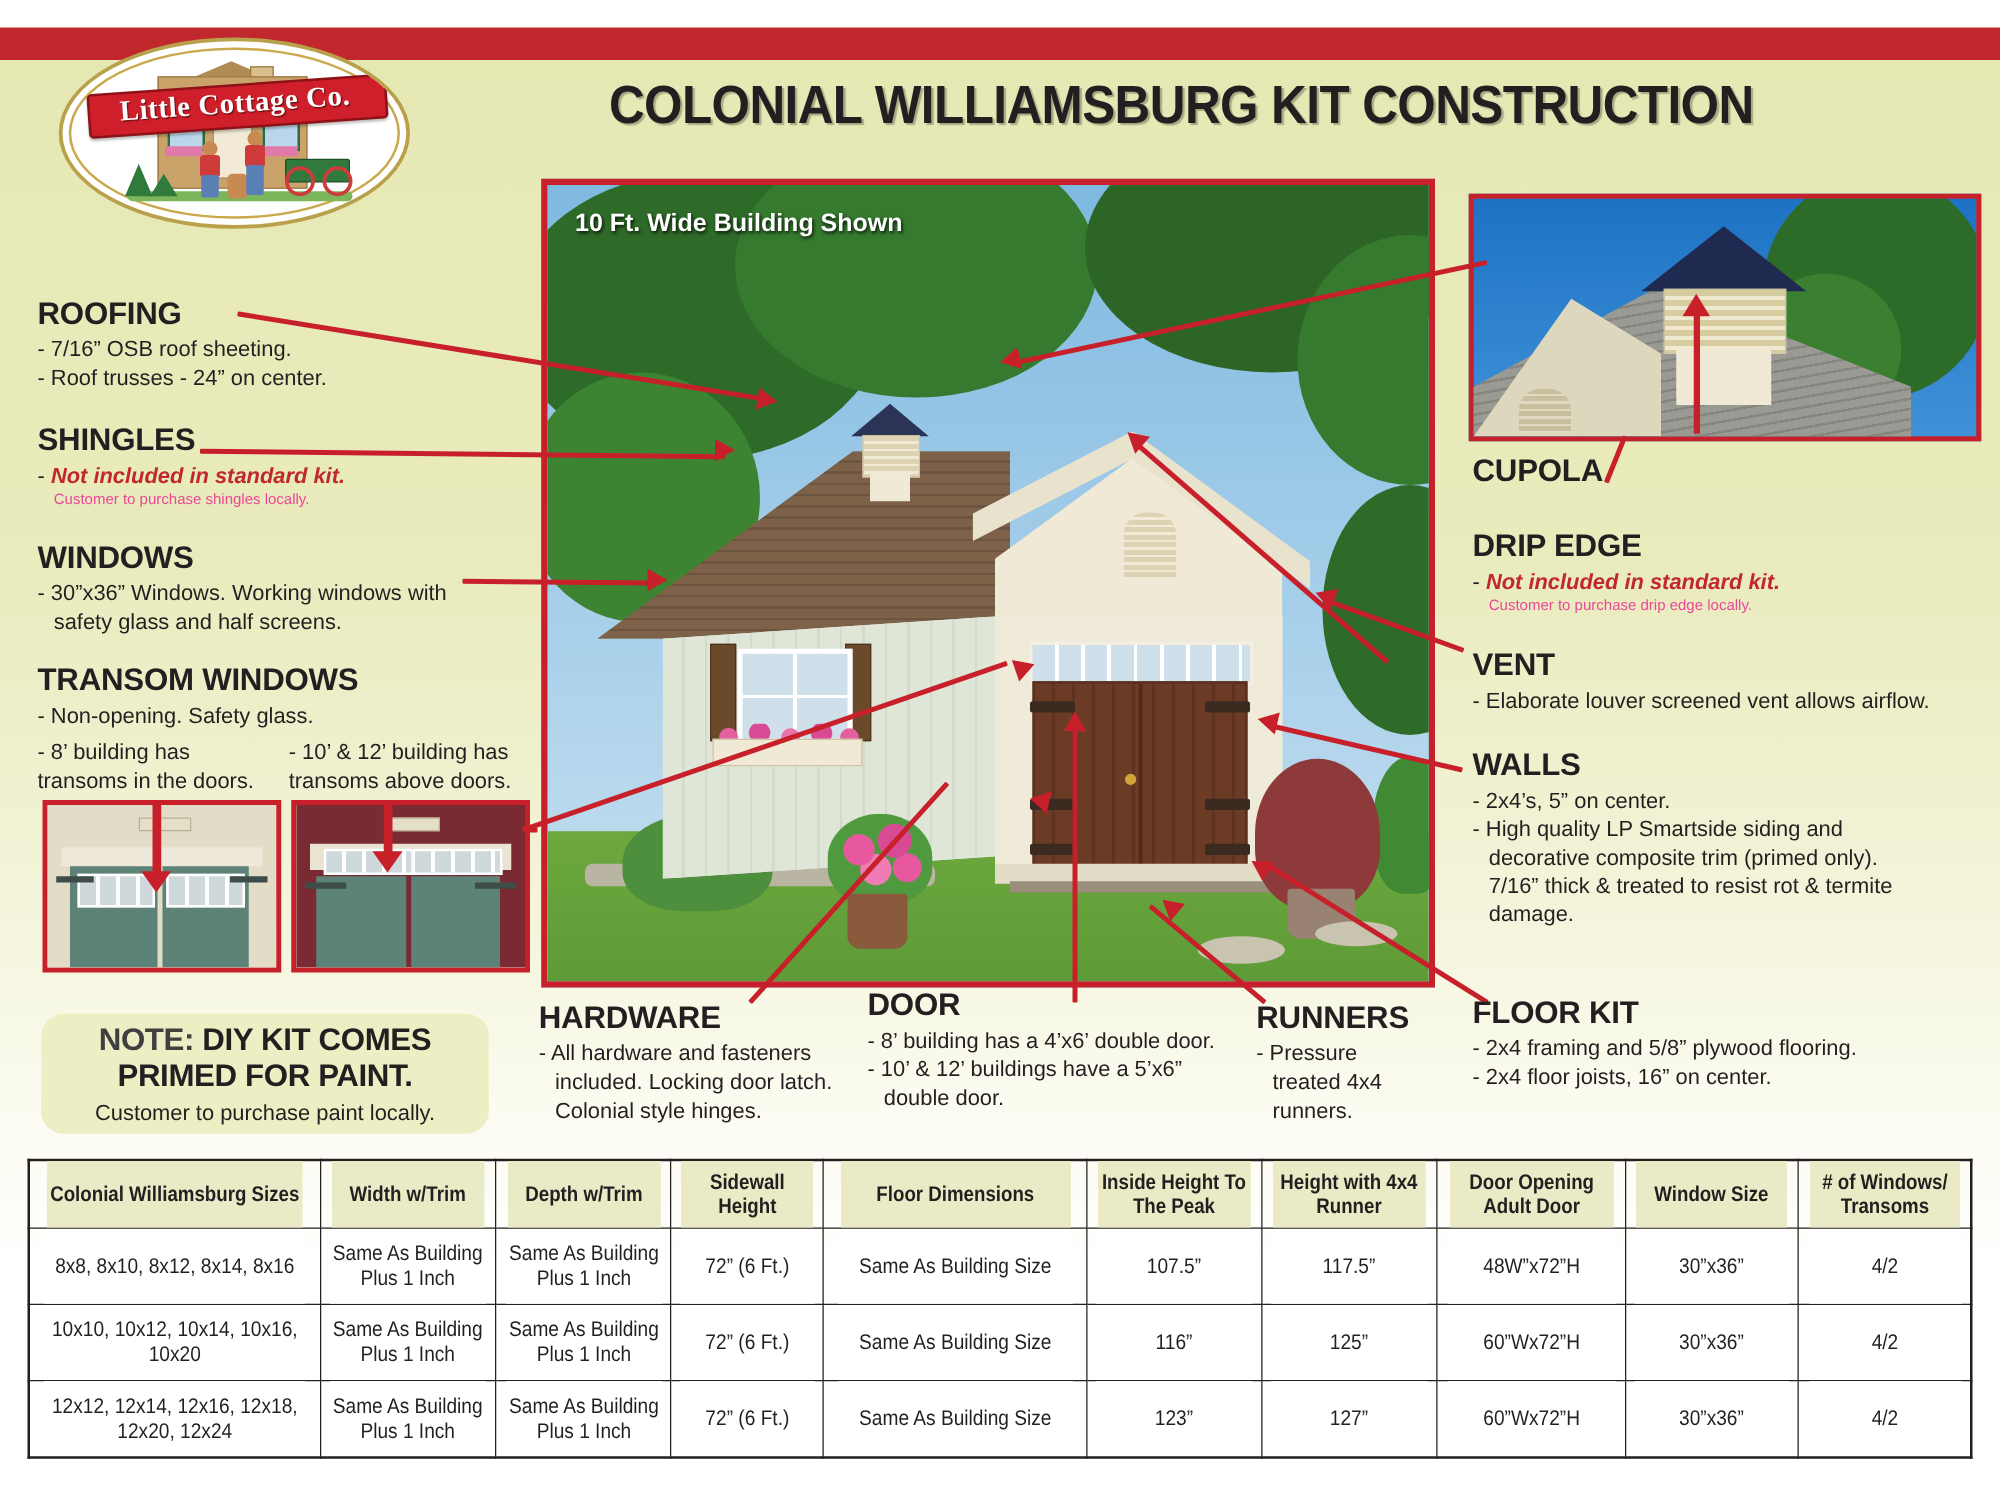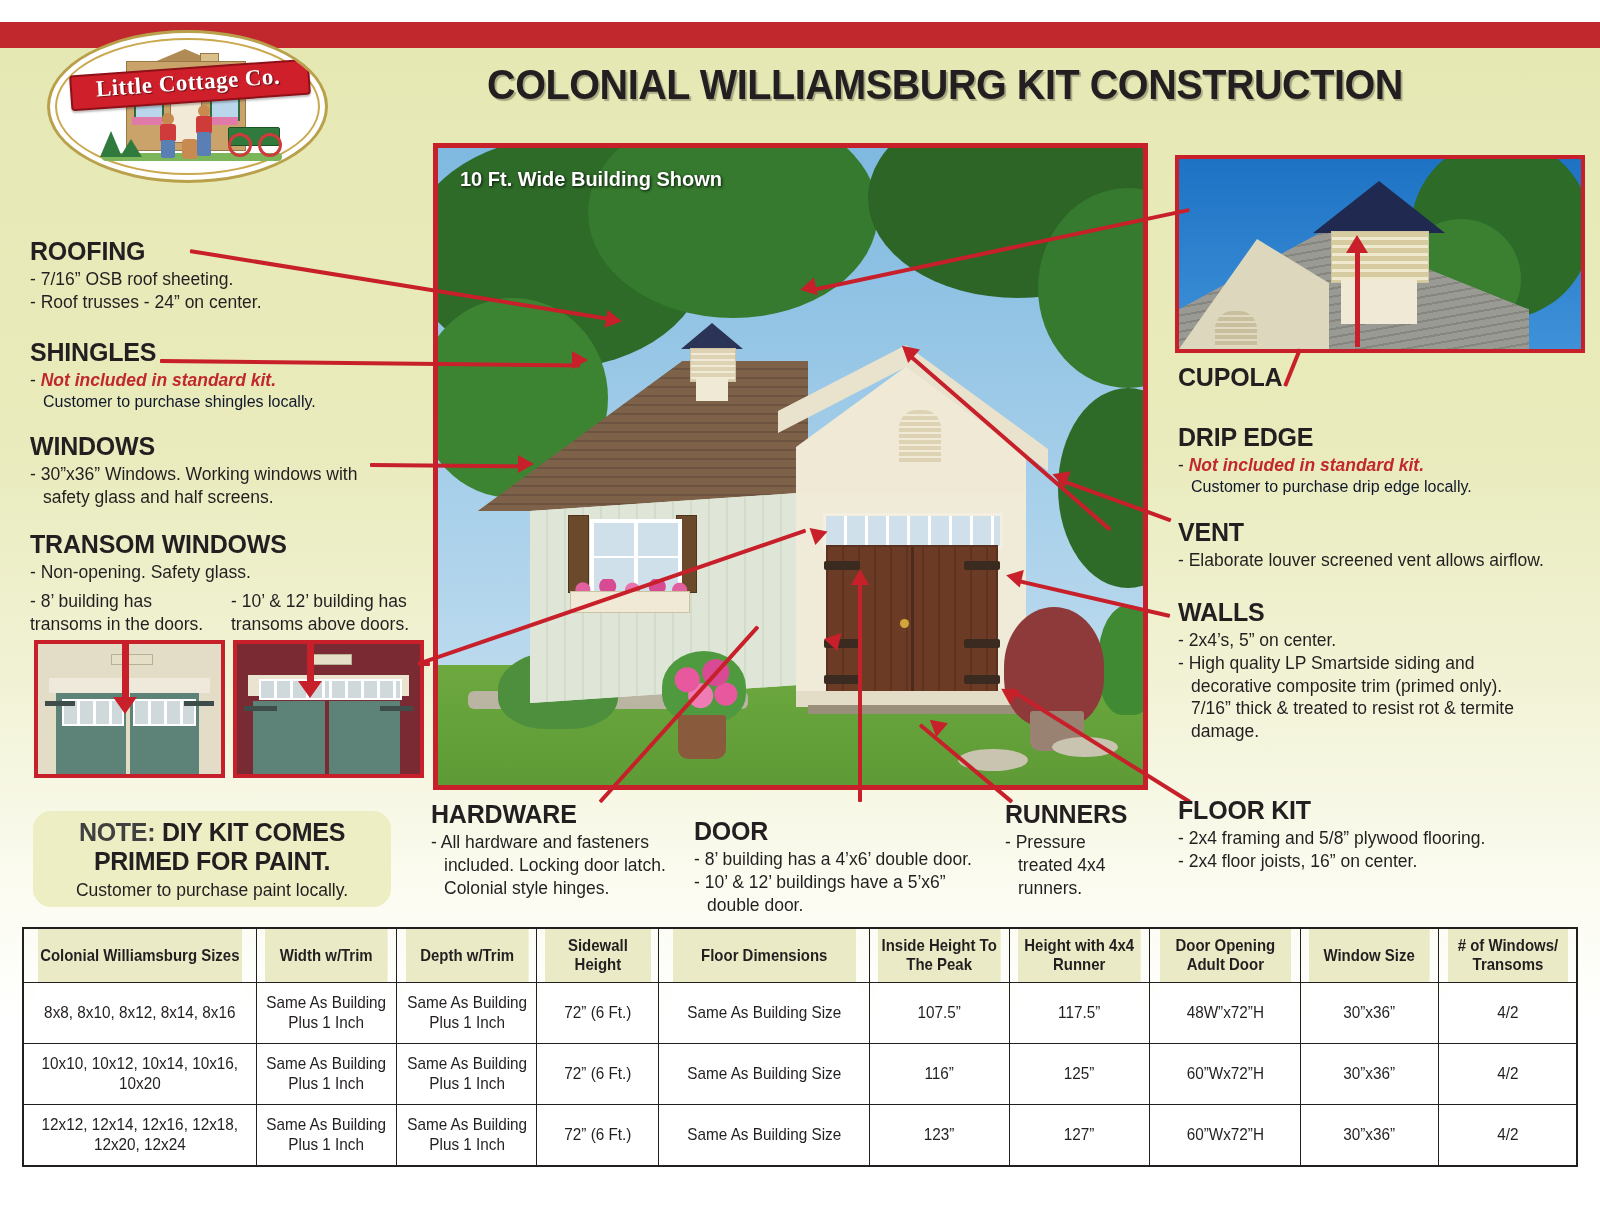--- a/index.html
+++ b/index.html
@@ -175,21 +175,21 @@
   .ins-hinge{position:absolute;height:5px;background:#3e4d49;}
   .ins-arrow{position:absolute;width:7px;background:#c8202a;}
   .ins-arrow:before{content:"";position:absolute;left:-9px;bottom:-15px;width:0;height:0;
     border-left:12px solid transparent;border-right:12px solid transparent;border-top:17px solid #c8202a;}
 
   
   .blk{position:absolute;}
   .h{font-size:25px;font-weight:bold;color:#231f20;letter-spacing:-0.2px;margin:0 0 2px 0;}
   .li{font-size:17.5px;color:#231f20;line-height:1.30;}
   .red-it{color:#c1282d;font-style:italic;font-weight:bold;}
-  .sub{font-size:16px;color:#0f172a;line-height:1.30;padding-left:13px;}
+  .sub{font-size:12px;color:#ec4899;line-height:1.30;padding-left:13px;}
 
   
   .note{position:absolute;left:33px;top:811px;width:358px;height:96px;background:#edeec4;border-radius:18px;
     display:flex;flex-direction:column;align-items:center;justify-content:center;}
   .note-l1{font-size:25px;font-weight:bold;color:#231f20;letter-spacing:-0.3px;line-height:1.18;}
   .note-l2{font-size:25px;font-weight:bold;color:#231f20;letter-spacing:-0.3px;line-height:1.18;}
   .note-red{color:#404040;}
   .note-sub{font-size:17.5px;color:#231f20;margin-top:3px;}
 
   
@@ -454,21 +454,21 @@
     <div class="li" style="padding-left:13px">damage.</div>
   </div>
 
   <div class="blk" style="left:431px;top:800px;width:250px;">
     <div class="h">HARDWARE</div>
     <div class="li">- All hardware and fasteners</div>
     <div class="li" style="padding-left:13px">included. Locking door latch.</div>
     <div class="li" style="padding-left:13px">Colonial style hinges.</div>
   </div>
 
-  <div class="blk" style="left:694px;top:790px;width:300px;margin-top:27px;">
+  <div class="blk" style="left:694px;top:790px;width:300px;">
     <div class="h">DOOR</div>
     <div class="li">- 8’ building has a 4’x6’ double door.</div>
     <div class="li">- 10’ &amp; 12’ buildings have a 5’x6”</div>
     <div class="li" style="padding-left:13px">double door.</div>
   </div>
 
   <div class="blk" style="left:1005px;top:800px;width:160px;">
     <div class="h">RUNNERS</div>
     <div class="li">- Pressure</div>
     <div class="li" style="padding-left:13px">treated 4x4</div>

